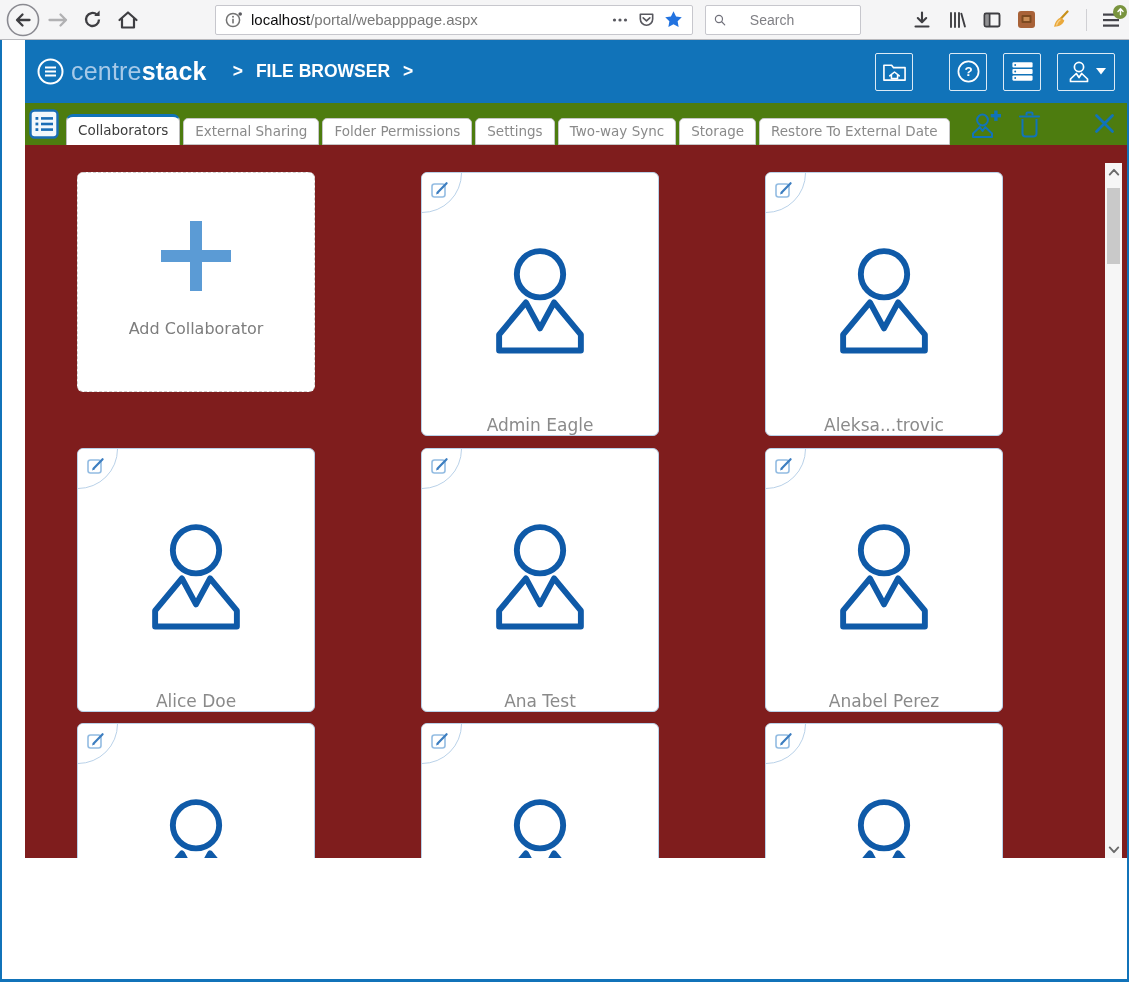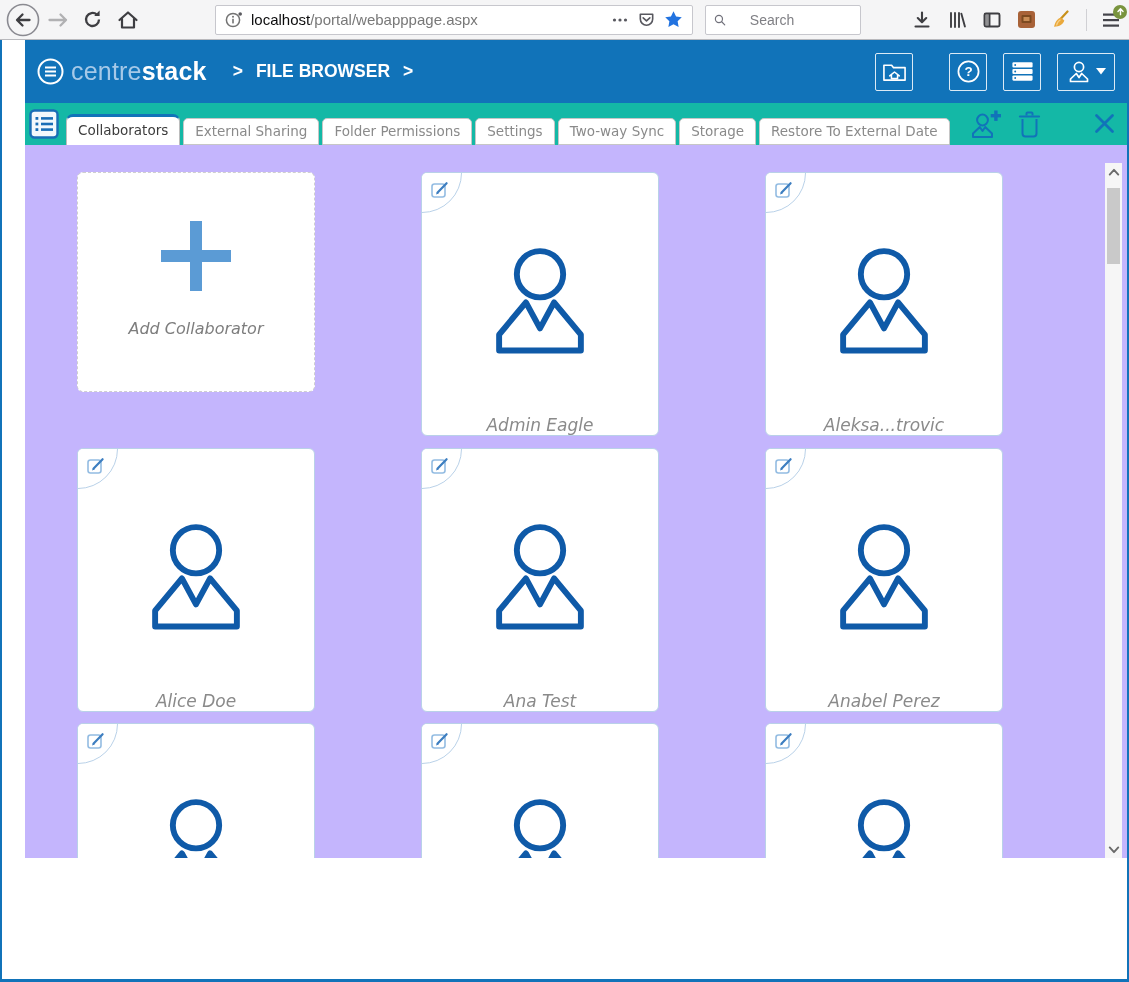--- a/index.html
+++ b/index.html
@@ -46,36 +46,36 @@
   .brand-suffix { color:#ffffff; font-weight:bold; }
   .crumbs { margin-left:26px; display:flex; align-items:center; gap:13px;
             color:#fff; font-weight:bold; font-size:17.5px; white-space:nowrap; }
   .hdr-right { margin-left:auto; display:flex; align-items:center; gap:16px; }
   .hdr-btn { width:38px; height:38px; border:1px solid rgba(255,255,255,.85); border-radius:2px;
              display:flex; align-items:center; justify-content:center; cursor:pointer; }
   .hdr-btn.first { margin-right:20px; }
   .hdr-btn.user { width:58px; gap:5px; }
 
   
-  .tabstrip { height:42px; background:#14b8a6; display:flex; align-items:flex-end;
+  .tabstrip { height:42px; background:#4d7c0f; display:flex; align-items:flex-end;
               padding:0 8px 0 4px; position:relative; flex:none; }
   .menu-btn { align-self:center; margin-right:7px; cursor:pointer; display:flex; }
   .tabs { display:flex; align-items:flex-end; gap:3px; }
   .tab { height:27px; line-height:24px; padding:0 11px; font-size:13.5px; color:#8a8a8a;
          border:1px solid #c6c6c6; border-radius:5px 5px 0 0; background:#fff;
          white-space:nowrap; cursor:pointer; font-family:"DejaVu Sans", sans-serif; }
   .tab.active { height:31px; line-height:26px; border-top:3px solid #1173b9;
                 border-left-color:#bcbcbc; border-right-color:#bcbcbc; border-bottom:none;
                 border-radius:7px 7px 0 0; color:#3c3c3c; }
   .tab-tools { display:flex; align-items:center; gap:16px; margin-left:20px; align-self:center; }
   .tool-btn { cursor:pointer; display:flex; }
   .close-btn { position:absolute; right:12px; top:10px; cursor:pointer; display:flex; }
 
   
-  .content { position:relative; height:713px; overflow:hidden; background:#c4b5fd; flex:none;font-style:italic; }
+  .content { position:relative; height:713px; overflow:hidden; background:#7f1d1d; flex:none; }
   .filler { flex:1; background:#fff; }
 
   .card { position:absolute; width:238px; height:264px; background:#fff;
           border:1px solid #b9d1e8; border-radius:6px; overflow:hidden; cursor:pointer; }
   .flap { position:absolute; top:-40px; left:-40px; width:80px; height:80px;
           border:1px solid #b9d1e8; border-radius:50%; background:#fff; }
   .edit-btn { position:absolute; top:7px; left:8px; cursor:pointer; display:flex; }
   .person { position:absolute; left:50%; transform:translateX(-50%); top:74px; }
   .card-name { position:absolute; left:0; right:0; bottom:0; text-align:center;
                color:#8a8a8a; font-size:17px; font-family:"DejaVu Sans", sans-serif; white-space:nowrap; }

